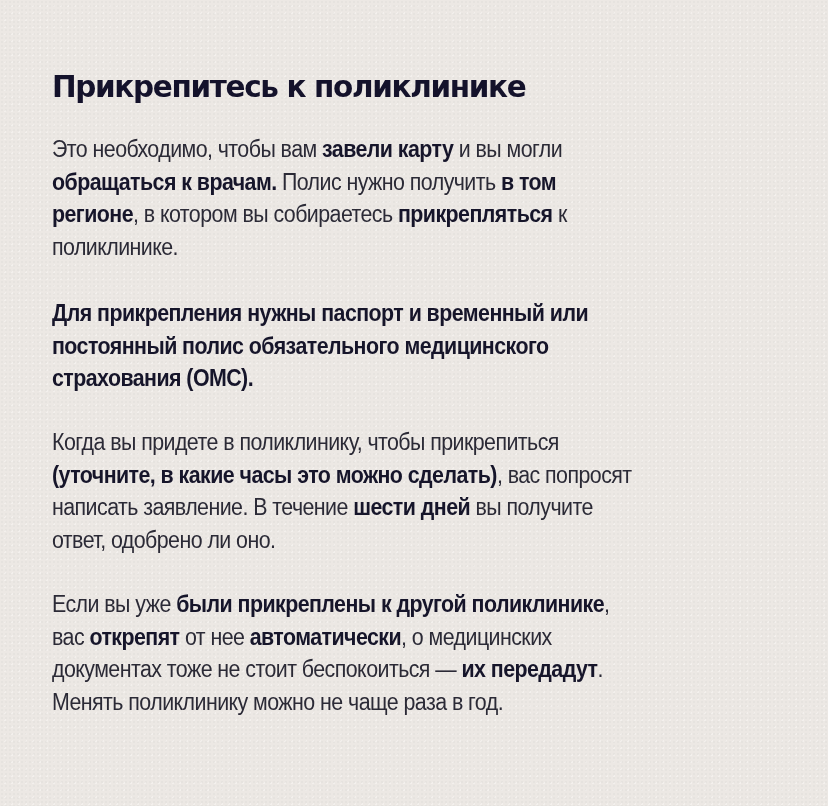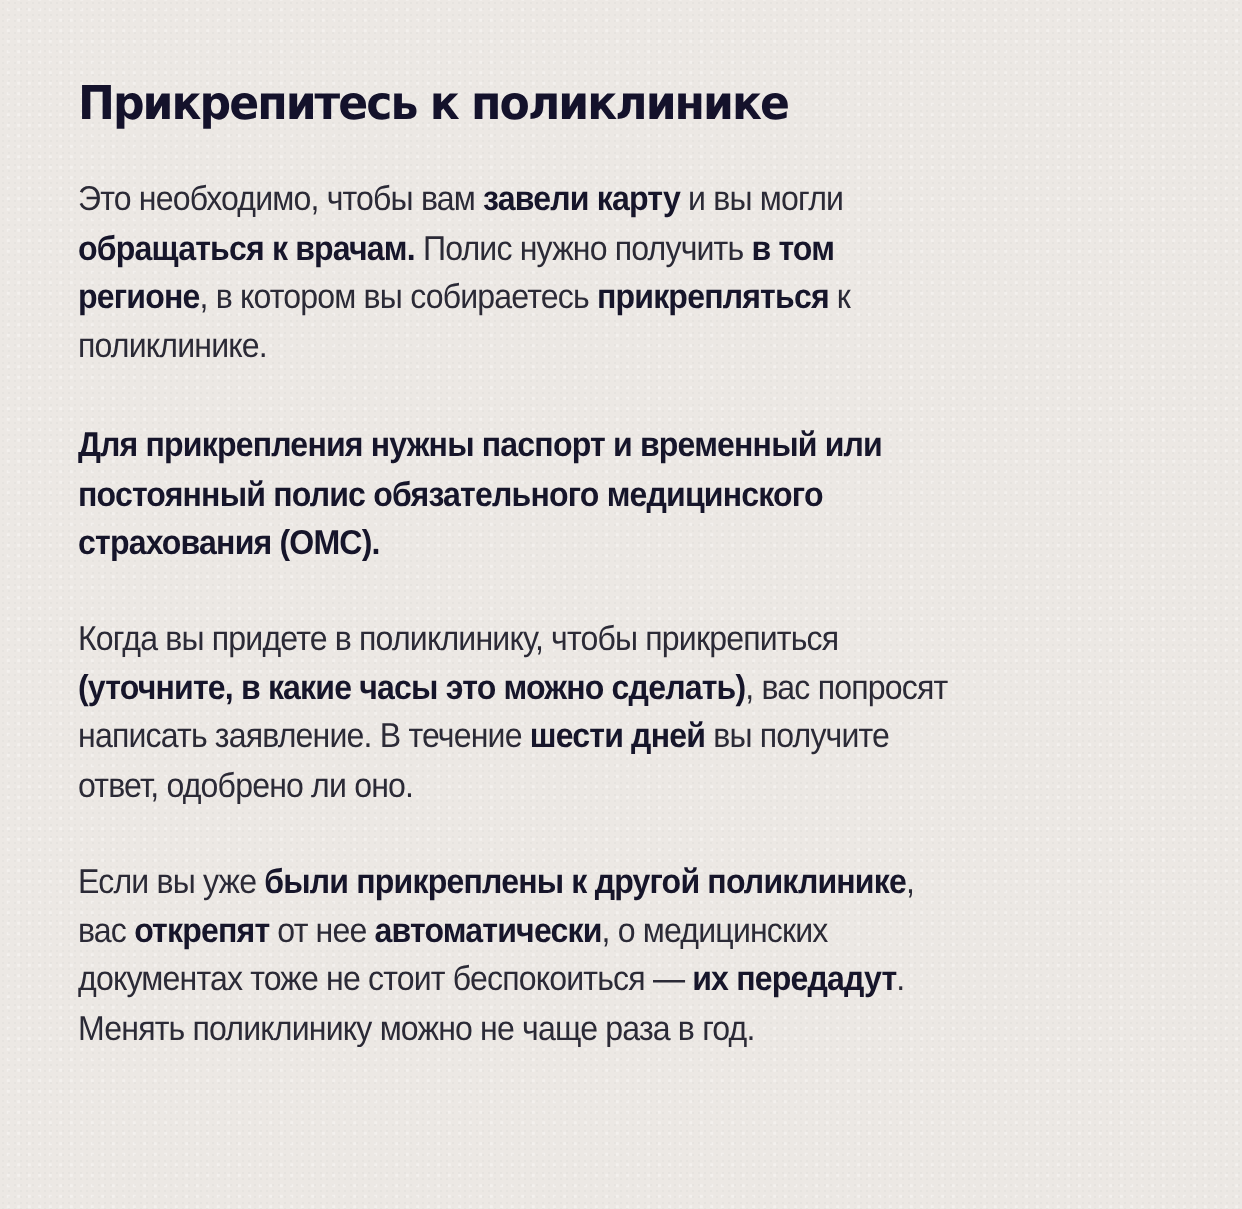--- a/index.html
+++ b/index.html
@@ -6,21 +6,21 @@
   body {
     width: 828px; height: 806px; overflow: hidden;
     background: #ece8e4;
     background-image:
       radial-gradient(rgba(0,0,0,0.025) 1px, transparent 1px),
       radial-gradient(rgba(255,255,255,0.35) 1px, transparent 1px);
     background-size: 4px 4px, 7px 7px;
     background-position: 0 0, 2px 3px;
     position: relative;
   }
-  .card { position: absolute; left: 52px; top: 47px; width: 740px; }
+  .card { position: absolute; left: 52px; top: 64px; width: 740px; }
   .title {
     font-family: "DejaVu Sans", sans-serif;
     font-weight: bold;
     font-size: 31px;
     letter-spacing: -1.4px;
     color: #14122b;
     margin: 0;
     line-height: 44px;
     transform: scaleX(0.95);
     transform-origin: left center;

